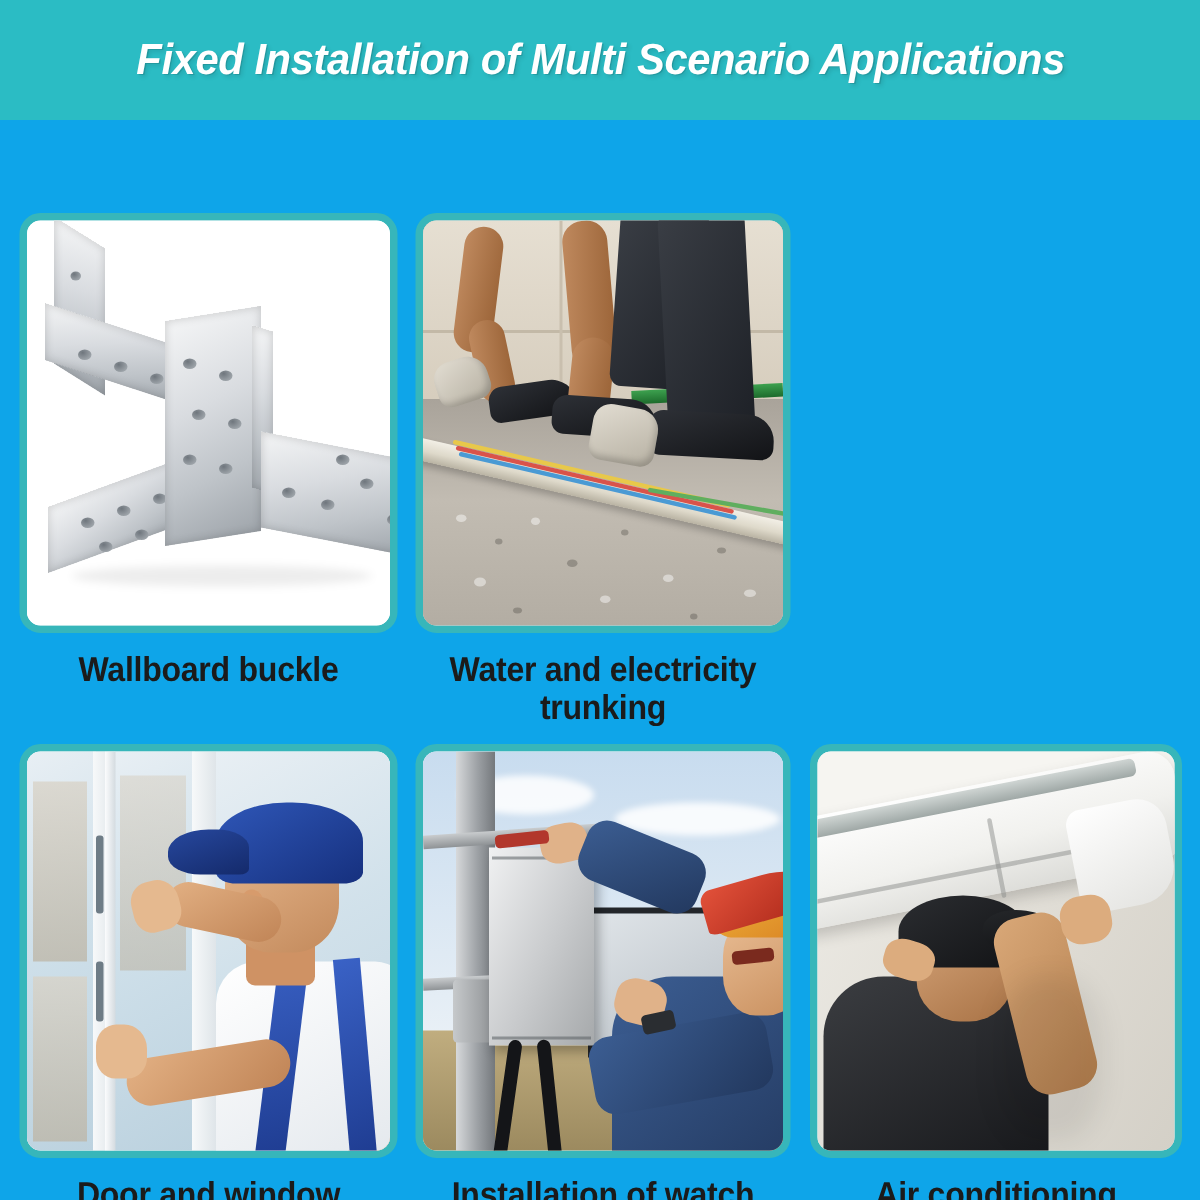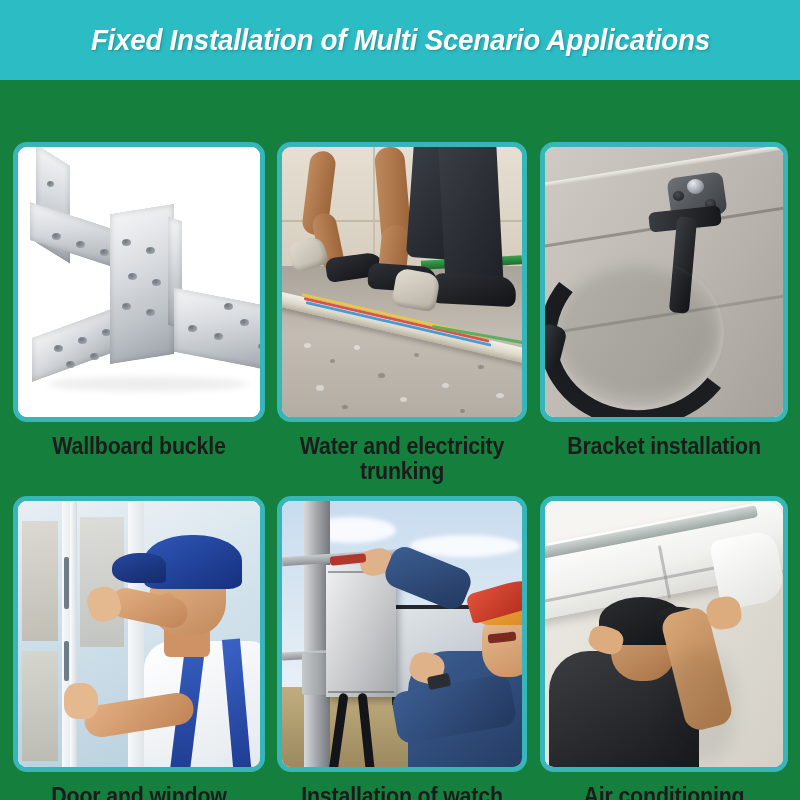--- a/index.html
+++ b/index.html
@@ -1,21 +1,21 @@
 <!DOCTYPE html>
 <html><head>
 <meta charset="utf-8">
 <style>
   html,body{margin:0;padding:0;}
   body{
     width:800px;height:800px;overflow:hidden;
     background:#fdfdfd;
     font-family:"Liberation Sans", sans-serif;
   }
-  .page{position:relative;width:800px;height:800px;background:#15803d;}
+  .page{position:relative;width:800px;height:800px;background:#0ea5e9;}
 
   
   .banner{
     position:absolute;left:0;top:0;width:800px;height:80px;
     background:#2bbcc4;
     display:flex;align-items:center;justify-content:center;
   }
   .banner-title{
     color:#ffffff;
     font-family:"Liberation Sans Narrow","Liberation Sans",sans-serif;
@@ -251,47 +251,20 @@
             <div class="c2-speck" style="left:214px;top:246px;width:8px;height:5px;"></div>
             <div class="c2-speck d" style="left:60px;top:258px;width:6px;height:4px;"></div>
             <div class="c2-speck" style="left:118px;top:250px;width:7px;height:5px;"></div>
             <div class="c2-speck d" style="left:178px;top:262px;width:5px;height:4px;"></div>
           </div>
         </div>
       </div>
       <div class="cap" style="top:292px;">Water and electricity trunking</div>
     </div>
 
-    <div class="card" style="left:540px;top:22px;width:248px;height:352px;">
-      <div class="frame" style="width:248px;height:280px;">
-        <div class="photo">
-          <div class="fill s3">
-            <div class="c3-seam" style="left:-6%;top:16px;"></div>
-            <div class="c3-seam dk" style="left:-6%;top:78px;"></div>
-            <div class="c3-seam dk" style="left:-6%;top:166px;opacity:.6;"></div>
-
-            <div class="c3-plate" style="left:124px;top:28px;width:56px;height:42px;transform:rotate(-8deg);"></div>
-            <div class="c3-bolt" style="left:142px;top:32px;width:17px;height:15px;"></div>
-            <div class="c3-nut" style="left:128px;top:44px;width:11px;height:10px;"></div>
-            <div class="c3-nut" style="left:160px;top:52px;width:11px;height:10px;"></div>
-
-            <div class="c3-arm" style="left:104px;top:62px;width:72px;height:20px;transform:rotate(-6deg);"></div>
-
-            <div class="c3-arm" style="left:128px;top:70px;width:20px;height:96px;transform:rotate(5deg);"></div>
-
-            <div class="c3-curve" style="left:-6px;top:96px;width:168px;height:150px;transform:rotate(-8deg);"></div>
-
-            <div class="c3-arm" style="left:-8px;top:178px;width:26px;height:44px;border-radius:10px;transform:rotate(14deg);"></div>
-
-            <div style="position:absolute;left:10px;top:120px;width:160px;height:130px;border-radius:50%;background:rgba(0,0,0,.10);filter:blur(7px);"></div>
-          </div>
-        </div>
-      </div>
-      <div class="cap" style="top:292px;">Bracket installation</div>
-    </div>
 
     <div class="card" style="left:277px;top:376px;width:250px;height:330px;">
       <div class="frame" style="width:250px;height:276px;">
         <div class="photo">
           <div class="fill s5">
             <div class="c5-sky"></div>
             <div class="c5-cloud" style="left:24px;top:16px;width:90px;height:26px;"></div>
             <div class="c5-cloud" style="left:128px;top:34px;width:110px;height:22px;"></div>
             <div class="c5-ground"></div>
 

